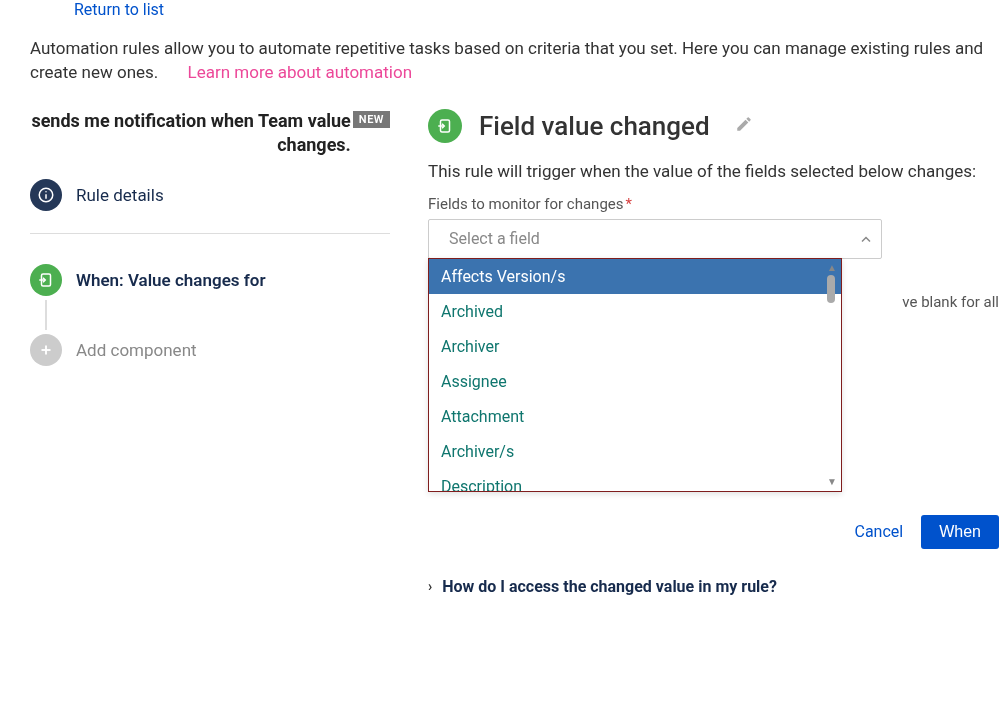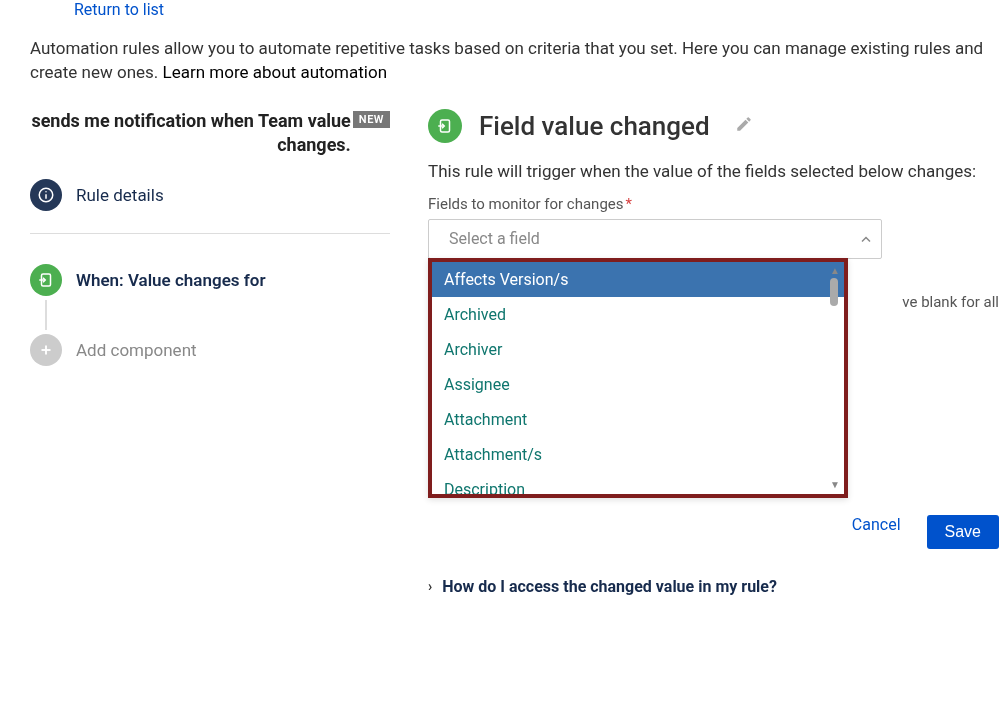--- a/index.html
+++ b/index.html
@@ -33,22 +33,23 @@
     cursor: pointer;
     margin-left: 44px;
   }
   .description {
     margin-top: 18px;
     font-size: 17px;
     line-height: 1.4;
     color: #333;
   }
   .learn-more {
-    color: #000000;
-    cursor: pointer;
+    color: #ec4899;
+    cursor: pointer;
+    margin-left: 25px;
   }
   .body-row {
     display: flex;
     margin-top: 24px;
   }
   .left-col {
     width: 360px;
     flex-shrink: 0;
     padding-right: 10px;
   }
@@ -167,21 +168,21 @@
     cursor: text;
   }
   .select-box .caret {
     position: absolute;
     right: 10px;
     top: 50%;
     transform: translateY(-50%);
   }
   .dropdown {
     position: absolute;
-    border: 4px solid #7f1d1d;
+    border: 1px solid #7f1d1d;
     width: 412px;
     background: #fff;
     box-shadow: 0 2px 6px rgba(0,0,0,.12);
     margin-top: -1px;
     z-index: 5;
     overflow: hidden;
   }
   .dropdown .options {
     max-height: 232px;
     overflow: hidden;
@@ -232,22 +233,23 @@
     color: #555;
     font-size: 15px;
     white-space: nowrap;
   }
   .right-inner {
     position: relative;
   }
   .actions-row {
     display: flex;
     justify-content: flex-end;
-    gap: 26px;
+    gap: 18px;
     margin-top: 256px;
+    align-items: center;
   }
   .cancel-link {
     color: #0052CC;
     font-size: 16px;
     cursor: pointer;
   }
   .save-button {
     background: #0052CC;
     color: #fff;
     border: none;
@@ -362,38 +364,38 @@
           </span>
         </div>
 
         <div class="dropdown" style="top:auto;">
           <div class="options">
             <div class="option highlight">Affects Version/s</div>
             <div class="option">Archived</div>
             <div class="option">Archiver</div>
             <div class="option">Assignee</div>
             <div class="option">Attachment</div>
-            <div class="option">Attachment/s</div>
+            <div class="option">Archiver/s</div>
             <div class="option cut">Description</div>
           </div>
           <div class="scrollbar">
             <div>
               <div class="arrow">▲</div>
               <div class="thumb"></div>
             </div>
             <div class="track"></div>
             <div class="arrow">▼</div>
           </div>
         </div>
 
         <div class="blank-hint" style="top:184px;">ve blank for all</div>
 
         <div class="actions-row">
           <a class="cancel-link">Cancel</a>
-          <button class="save-button">Save</button>
+          <button class="save-button">When</button>
         </div>
 
         <div class="accordion">
           <span class="chev">›</span>
           <span>How do I access the changed value in my rule?</span>
         </div>
       </div>
     </div>
   </div>
 </div>

